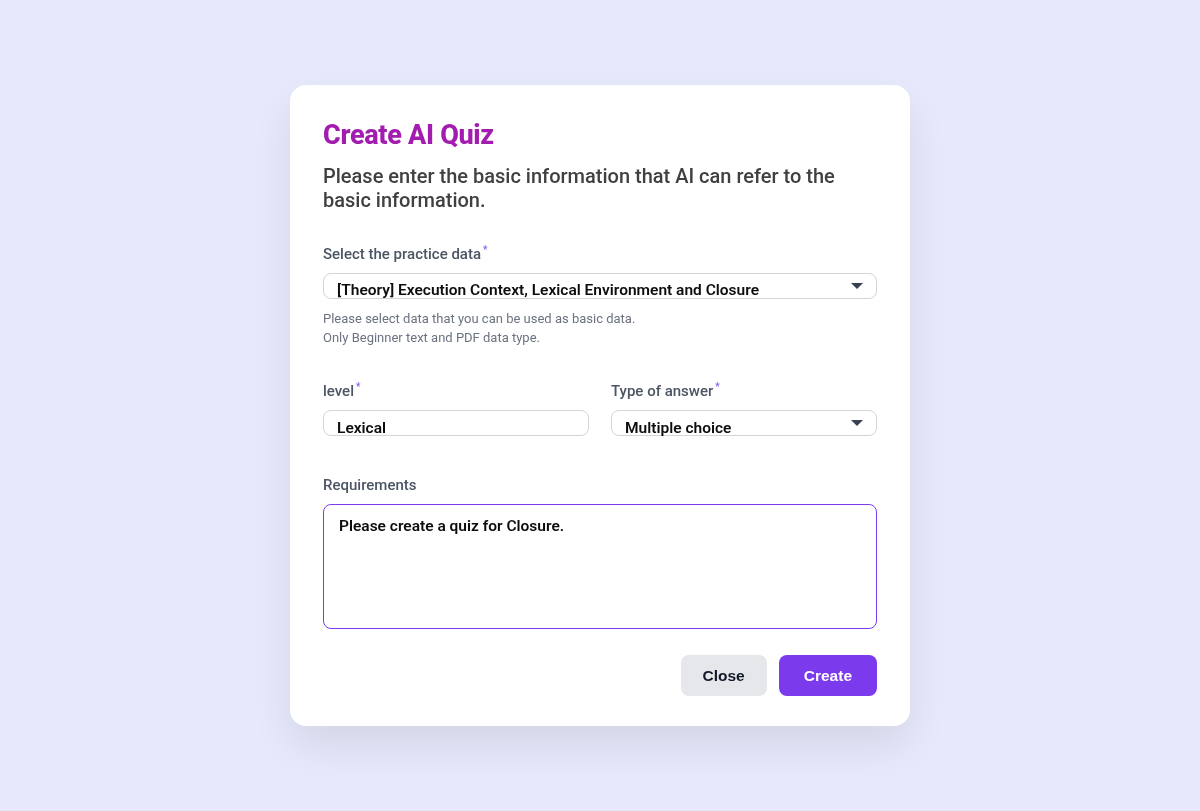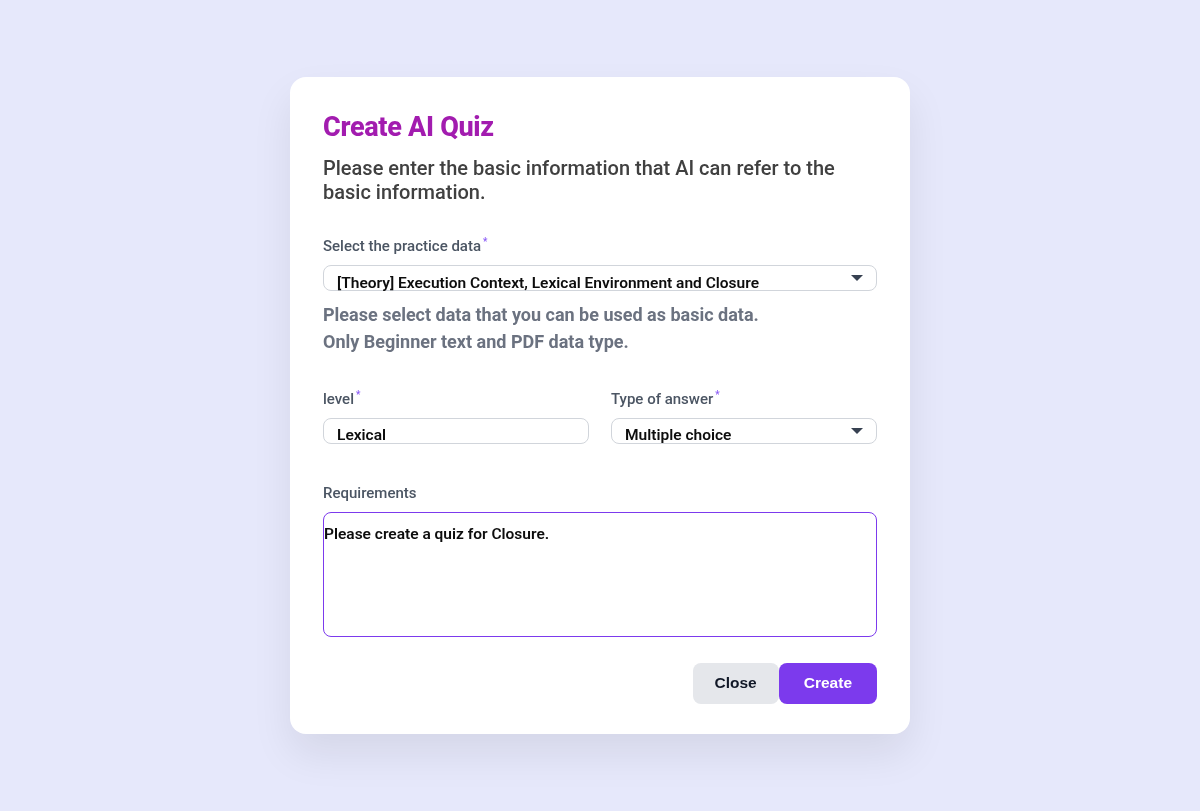--- a/index.html
+++ b/index.html
@@ -71,54 +71,54 @@
       right: 14px;
       top: 50%;
       transform: translateY(-50%);
       width: 0;
       height: 0;
       border-left: 6px solid transparent;
       border-right: 6px solid transparent;
       border-top: 6px solid #374151;
     }
     .help-text {
-      font-size: 18px;
+      font-size: 13px;
       color: #6B7280;
       line-height: 1.45;
       margin-top: 11px;
-      font-weight: 700;
+      font-weight: 400;
     }
     .row-group {
       display: flex;
       gap: 22px;
       margin-top: 34px;
     }
     .col {
       flex: 1;
     }
     .requirements-section {
       margin-top: 40px;
     }
     .textarea-field {
       width: 100%;
       height: 125px;
       border: 1.5px solid #7C3AED;
       border-radius: 8px;
-      padding: 12px 0;
+      padding: 12px 15px;
       font-size: 15.5px;
       font-weight: 600;
       color: #0D0D0D;
       font-family: inherit;
       resize: none;
       outline: none;
     }
     .button-row {
       display: flex;
       justify-content: flex-end;
-      gap: 0;
+      gap: 12px;
       margin-top: 22px;
     }
     .btn {
       height: 41px;
       padding: 0 22px;
       border-radius: 8px;
       font-size: 15.5px;
       font-weight: 600;
       border: none;
       cursor: pointer;

